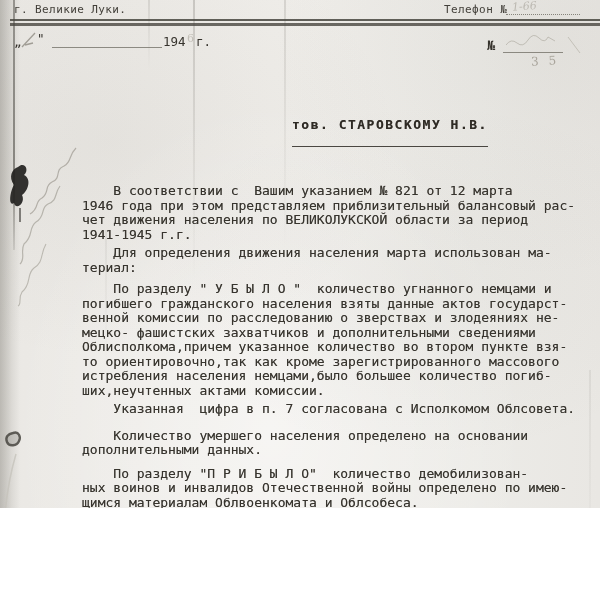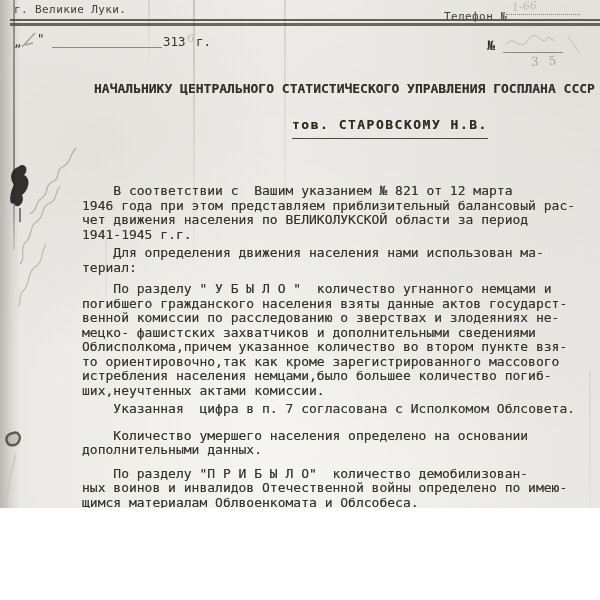--- a/index.html
+++ b/index.html
@@ -37,57 +37,57 @@
   .p-gap7{margin-top:7px !important;}
   .p-gap3{margin-top:3px !important;}
   .p-gap12{margin-top:12px !important;}
   .p-gap9{margin-top:9px !important;}
   .recipient1{
     position:absolute;left:94px;top:81px;font-size:13px;font-weight:bold;
     color:#34302a;text-shadow:0 0 0.6px rgba(52,48,42,0.5);white-space:nowrap;
   }
   .recipient2{
     position:absolute;left:292px;top:117px;font-size:13px;font-weight:bold;
-    letter-spacing:1.5px;color:#2e2a24;padding-bottom:6px;
+    letter-spacing:1.5px;color:#2e2a24;padding-bottom:14px;
     border-bottom:1.5px solid rgba(46,42,36,0.85);white-space:nowrap;
     text-shadow:0 0 0.6px rgba(46,42,36,0.5);
   }
   .mono12{font-size:12.5px;}
   .hand{font-family:"DejaVu Serif",serif;}
 </style>
 </head>
 <body>
 
 <div class="page">
 
   <div class="edge-shade"></div>
   <div class="edge-line"></div>
   <div class="crease" style="left:193px;top:0;height:280px;"></div>
   <div class="crease" style="left:284px;top:0;height:250px;opacity:.7;"></div>
   <div class="crease" style="left:148px;top:0;height:70px;opacity:.6;"></div>
   <div class="crease" style="left:105px;top:230px;height:140px;opacity:.35;"></div>
   <div class="crease" style="left:589px;top:370px;height:220px;opacity:.4;"></div>
 
   <div class="abs small-label" style="left:14px;top:3px;">г. Великие Луки.</div>
-  <div class="abs small-label" style="left:444px;top:10px;">Телефон №</div>
+  <div class="abs small-label" style="left:444px;top:3px;">Телефон №</div>
   <div class="abs hand pencil" style="left:512px;top:0px;font-size:11px;font-style:italic;opacity:.55;transform:rotate(-4deg);">1-66</div>
   <div class="blankline dottedline" style="left:506px;top:14px;width:74px;"></div>
 
   <div class="rule" style="top:19px;"></div>
   <div class="rule rule2" style="top:23px;"></div>
 
   <div class="abs mono12" style="left:14px;top:34px;">„</div>
   <span class="abs" style="left:20px;top:30px;">
     <svg width="20" height="20">
         <path d="M2,17 L15,3 M5,15 L13,13" stroke="#8f8b82" stroke-width="1.3" fill="none" opacity="0.8"></path>
       </svg>
   </span>
   <div class="abs mono12" style="left:37px;top:31px;">"</div>
   <div class="blankline" style="left:52px;top:47px;width:110px;"></div>
-  <div class="abs mono12" style="left:163px;top:34px;">313</div>
+  <div class="abs mono12" style="left:163px;top:34px;">194</div>
   <div class="abs hand pencil" style="left:187px;top:32px;font-size:11px;opacity:.5;">6</div>
   <div class="abs mono12" style="left:196px;top:34px;">г.</div>
 
   <div class="abs" style="left:487px;top:38px;font-size:13px;font-weight:bold;">№</div>
   <span class="abs" style="left:500px;top:33px;">
     <svg width="90" height="24">
       <path d="M6,12 q5,-7 11,-2 t11,-3 t11,-2 t9,-1 l7,4" stroke="#a39f94" stroke-width="1" fill="none" opacity="0.55"></path>
       <path d="M68,4 l12,16" stroke="#a39f94" stroke-width="1" fill="none" opacity="0.5"></path>
     </svg>
   </span>
@@ -109,29 +109,28 @@
     </svg>
   </span>
 
   <span class="abs" style="left:0px;top:428px;">
     <svg width="26" height="110">
       <path d="M13,5 C19,3 21,9 19,13 C17,18 9,19 7,14 C5,9 8,6 13,5 Z" fill="rgba(92,90,82,0.25)" stroke="#47453f" stroke-width="2.4" opacity="0.85"></path>
       <path d="M16,26 Q6,60 4,100" stroke="#c6c3bc" stroke-width="1.5" fill="none" opacity="0.8"></path>
     </svg>
   </span>
 
-  <div class="recipient1">НАЧАЛЬНИКУ ЦЕНТРАЛЬНОГО СТАТИСТИЧЕСКОГО УПРАВЛЕНИЯ ГОСПЛАНА СССР</div>
   <div class="recipient2">тов. СТАРОВСКОМУ Н.В.</div>
 
   <div class="body-text">
     <div class="p typed">    В соответствии с  Вашим указанием № 821 от 12 марта
 1946 года при этом представляем приблизительный балансовый рас-
 чет движения населения по ВЕЛИКОЛУКСКОЙ области за период
 1941-1945 г.г.</div>
-    <div class="p typed">    Для определения движения населения нами использован ма-
+    <div class="p typed">    Для определения движения населения марта использован ма-
 териал:</div>
     <div class="p typed p-gap7">    По разделу " У Б Ы Л О "  количество угнанного немцами и
 погибшего гражданского населения взяты данные актов государст-
 венной комиссии по расследованию о зверствах и злодеяниях не-
 мецко- фашистских захватчиков и дополнительными сведениями
 Облисполкома,причем указанное количество во втором пункте взя-
 то ориентировочно,так как кроме зарегистрированного массового
 истребления населения немцами,было большее количество погиб-
 ших,неучтенных актами комиссии.</div>
     <div class="p typed p-gap3">    Указанная  цифра в п. 7 согласована с Исполкомом Облсовета.</div>

